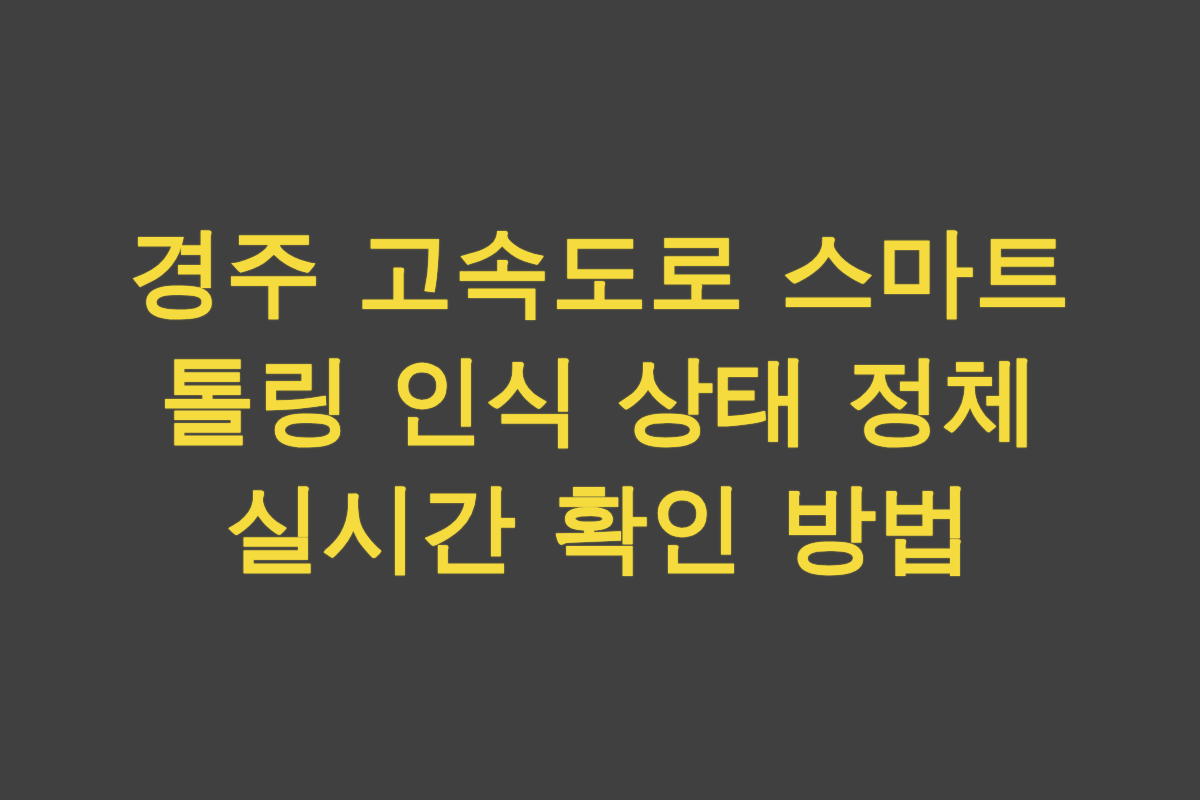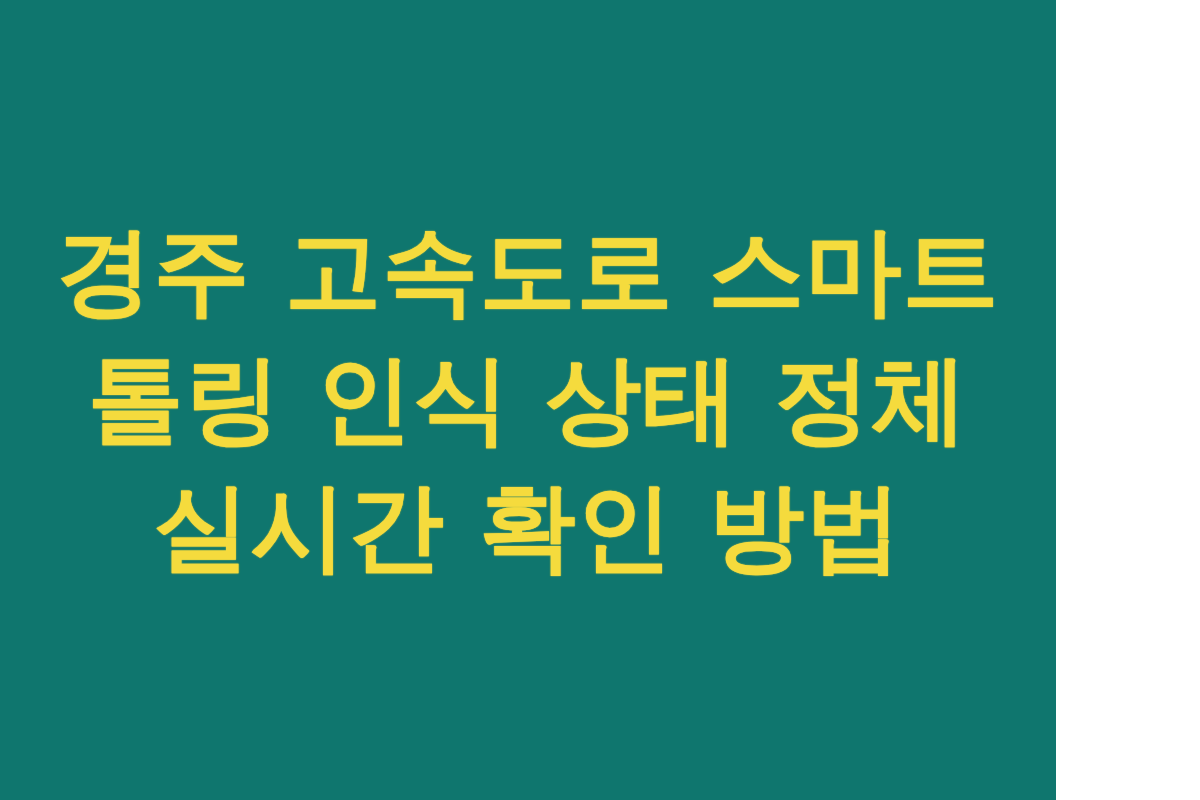--- a/index.html
+++ b/index.html
@@ -47,19 +47,19 @@
   #title-text {
     display: inline;
     text-shadow:
       0 0 1px rgba(245, 219, 61, 0.85),
       0 0 2px rgba(245, 219, 61, 0.45);
   }
 </style>
 </head>
 <body>
 
-<div id="thumbnail-canvas" style="width: 1056px; height: 800px; background-color: #0f766e;">
+<div id="thumbnail-canvas" style="width: 1200px; height: 800px; background-color: #404040;">
 
   <h1 id="title-block" style="color: rgb(245, 219, 61); text-align: center;">
     <span id="title-text" style="text-shadow: rgba(245, 219, 61, 0.85) 0px 0px 1px, rgba(245, 219, 61, 0.45) 0px 0px 2px;">경주 고속도로 스마트 톨링 인식 상태 정체 실시간 확인 방법</span>
   </h1>
 
 </div>
 
 </body></html>

